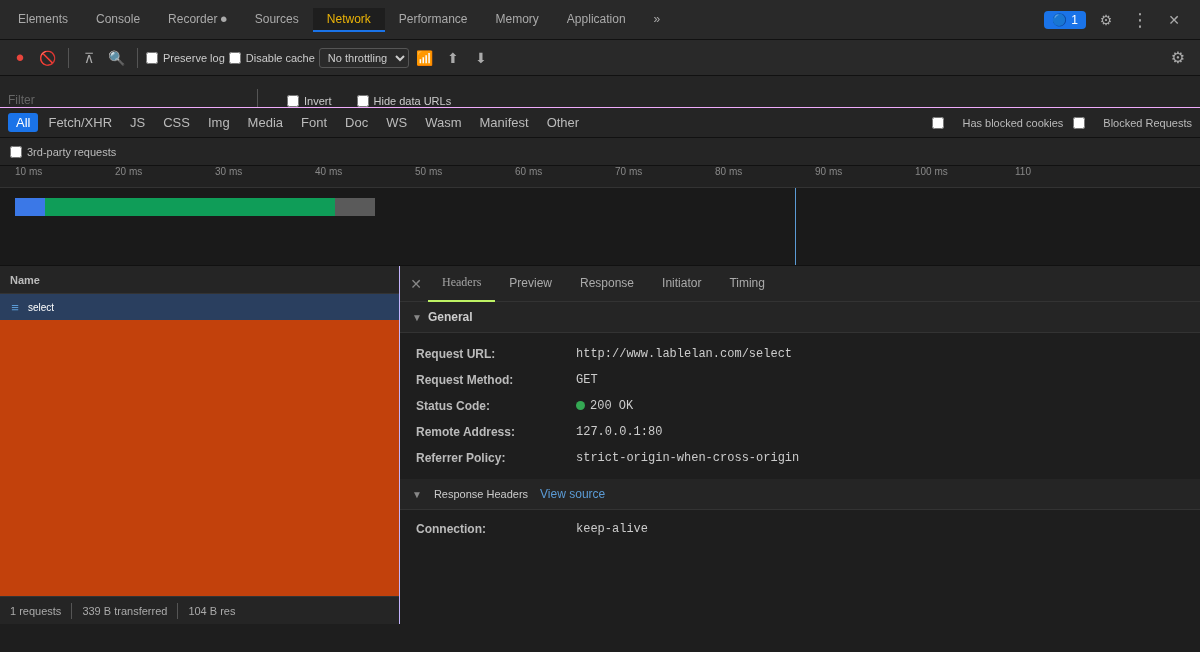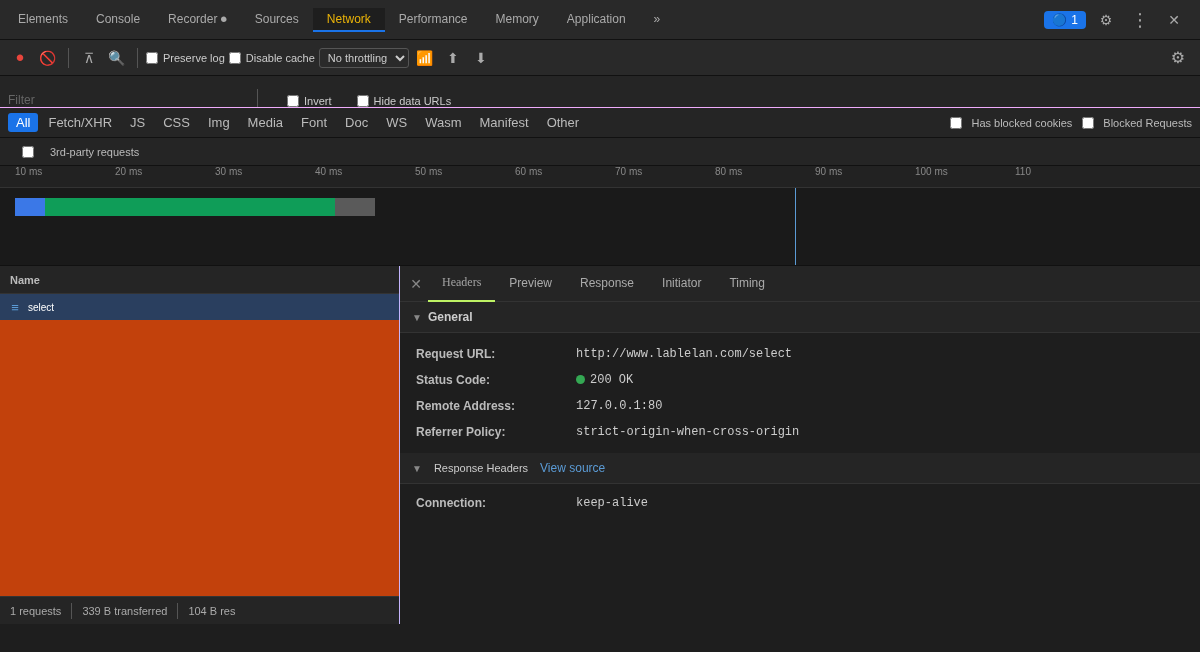--- a/index.html
+++ b/index.html
@@ -152,36 +152,36 @@
       background: #1a73e8;
       color: #fff;
     }
     .type-filter-right {
       margin-left: auto;
       display: flex;
       align-items: center;
       gap: 10px;
     }
     .checkbox-filter {
-      display: flex; align-items: center; gap: 9px;
+      display: flex; align-items: center; gap: 18px;
       color: #bbb; font-size: 11px; cursor: pointer;
     }
     .checkbox-filter input { accent-color: #aaa; width: 12px; height: 12px; }
 
     
     .third-party-bar {
       display: flex;
       align-items: center;
       background: #252525;
       border-bottom: 1px solid #111;
       height: 28px;
       padding: 0 10px;
       gap: 6px;
     }
-    .third-party-bar label { color: #bbb; font-size: 11px; cursor: pointer; display: flex; align-items: flex-start; gap: 16px; margin-left: 12px; }
+    .third-party-bar label { color: #bbb; font-size: 11px; cursor: pointer; display: flex; align-items: flex-start; gap: 5px; }
     .third-party-bar input { accent-color: #aaa; width: 12px; height: 12px; }
 
     
     .timeline-area {
       background: #1a1a1a;
       border-bottom: 1px solid #111;
       height: 100px;
       position: relative;
       overflow: hidden;
     }
@@ -555,20 +555,24 @@
       <div class="section-header">
         <span class="chevron">▼</span>
         <span>General</span>
       </div>
       <div class="section-body">
         <div class="detail-row">
           <span class="detail-key">Request URL:</span>
           <span class="detail-val">http://www.lablelan.com/select</span>
         </div>
         <div class="detail-row">
+          <span class="detail-key">Request Method:</span>
+          <span class="detail-val">GET</span>
+        </div>
+        <div class="detail-row">
           <span class="detail-key">Status Code:</span>
           <span class="detail-val">
             <span class="status-green"></span><span>200 OK</span>
           </span>
         </div>
         <div class="detail-row">
           <span class="detail-key">Remote Address:</span>
           <span class="detail-val">127.0.0.1:80</span>
         </div>
         <div class="detail-row">

